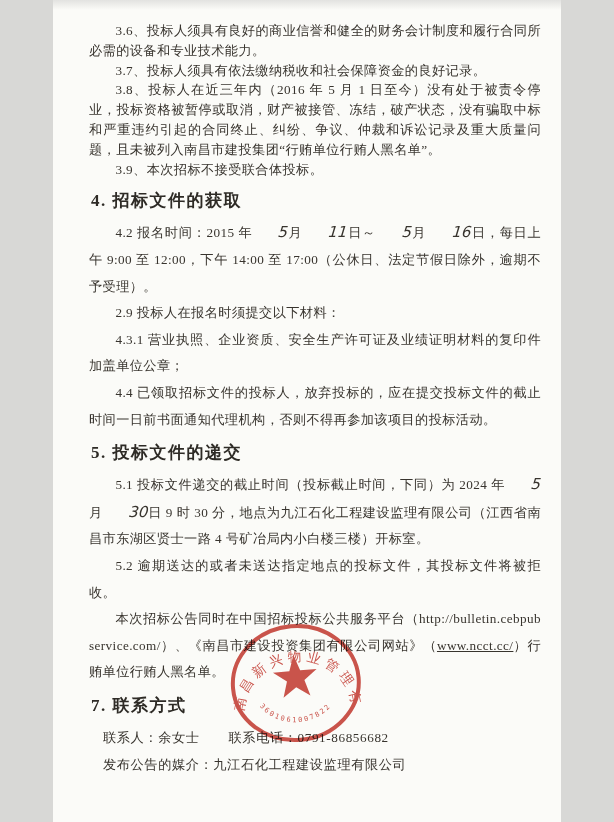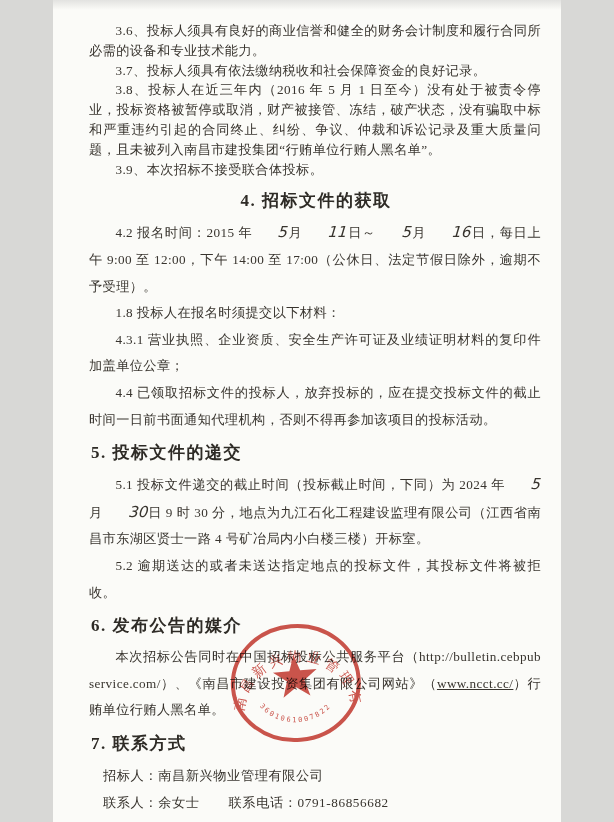--- a/index.html
+++ b/index.html
@@ -34,21 +34,21 @@
   .p3 { line-height:19.8px; }
   .p4 { line-height:26.6px; }
   .heading {
     font-size:17px;
     font-weight:bold;
     letter-spacing:1.5px;
     color:#2e2b26;
     margin:9px 0 7px 2px;
     line-height:22px;
   }
-  .heading.first { margin-top:11px;text-align:center; }
+  .heading.first { margin-top:11px; }
   .hand {
     font-family:"DejaVu Sans",sans-serif;
     font-style:italic;
     font-size:15px;
     letter-spacing:0;
     display:inline-block;
     transform:skewX(-6deg);
   }
   .doc-link { color:inherit; text-decoration:none; }
   .doc-link.underlined { text-decoration:underline;font-family:Liberation Serif, serif; }
@@ -76,34 +76,32 @@
 <div class="page">
   <div class="content">
 
     <p class="body p3">3.6、投标人须具有良好的商业信誉和健全的财务会计制度和履行合同所必需的设备和专业技术能力。</p>
     <p class="body p3">3.7、投标人须具有依法缴纳税收和社会保障资金的良好记录。</p>
     <p class="body p3">3.8、投标人在近三年内（2016 年 5 月 1 日至今）没有处于被责令停业，投标资格被暂停或取消，财产被接管、冻结，破产状态，没有骗取中标和严重违约引起的合同终止、纠纷、争议、仲裁和诉讼记录及重大质量问题，且未被列入南昌市建投集团“行贿单位行贿人黑名单”。</p>
     <p class="body p3">3.9、本次招标不接受联合体投标。</p>
 
     <h2 class="heading first">4.  招标文件的获取</h2>
     <p class="body p4"><span>4.2 报名时间：2015 年</span><span class="hand">5</span><span>月</span><span class="hand">11</span><span>日～</span><span class="hand">5</span><span>月</span><span class="hand">16</span><span>日，每日上午 9:00 至 12:00，下午 14:00 至 17:00（公休日、法定节假日除外，逾期不予受理）。</span></p>
-    <p class="body p4">1.8 投标人在报名时须提交以下材料：</p>
+    <p class="body p4">2.9 投标人在报名时须提交以下材料：</p>
     <p class="body p4">4.3.1 营业执照、企业资质、安全生产许可证及业绩证明材料的复印件加盖单位公章；</p>
     <p class="body p4">4.4 已领取招标文件的投标人，放弃投标的，应在提交投标文件的截止时间一日前书面通知代理机构，否则不得再参加该项目的投标活动。</p>
 
     <h2 class="heading">5.  投标文件的递交</h2>
     <p class="body p4"><span>5.1 投标文件递交的截止时间（投标截止时间，下同）为 2024 年</span><span class="hand">5</span><span>月</span><span class="hand">30</span><span>日 9 时 30 分，地点为九江石化工程建设监理有限公司（江西省南昌市东湖区贤士一路 4 号矿冶局内小白楼三楼）开标室。</span></p>
     <p class="body p4">5.2 逾期送达的或者未送达指定地点的投标文件，其投标文件将被拒收。</p>
 
-    <h2 class="heading">6.  发布公告的媒介</h2>
     <p class="body p4"><span>本次招标公告同时在中国招标投标公共服务平台（</span><a href="#" class="doc-link">http://bulletin.cebpubservice.com/</a><span>）、《南昌市建设投资集团有限公司网站》（</span><a href="#" class="doc-link underlined">www.ncct.cc/</a><span>）行贿单位行贿人黑名单。</span></p>
 
     <h2 class="heading">7.  联系方式</h2>
     <div class="contact-block">
-      <div class="contact-line"><span>招标人：</span><span>南昌新兴物业管理有限公司</span></div>
       <div class="contact-line"><span>联系人：</span><span>余女士</span><span class="pair-gap"></span><span>联系电话：</span><span>0791-86856682</span></div>
       <div class="contact-line"><span>发布公告的媒介：</span><span>九江石化工程建设监理有限公司</span></div>
 
     </div>
   </div>
 
   <svg class="seal" viewBox="0 0 142 130" aria-hidden="true">
     <g fill="#c5372e" stroke="none">
       <ellipse cx="71" cy="63" rx="63" ry="57" fill="none" stroke="#c5372e" stroke-width="4"></ellipse>
       <path d="M71,35 L76.4,50.6 L92.9,50.9 L79.8,60.8 L84.5,76.6 L71,67.2 L57.5,76.6 L62.3,60.8 L49.1,50.9 L65.6,50.6 Z"></path>

